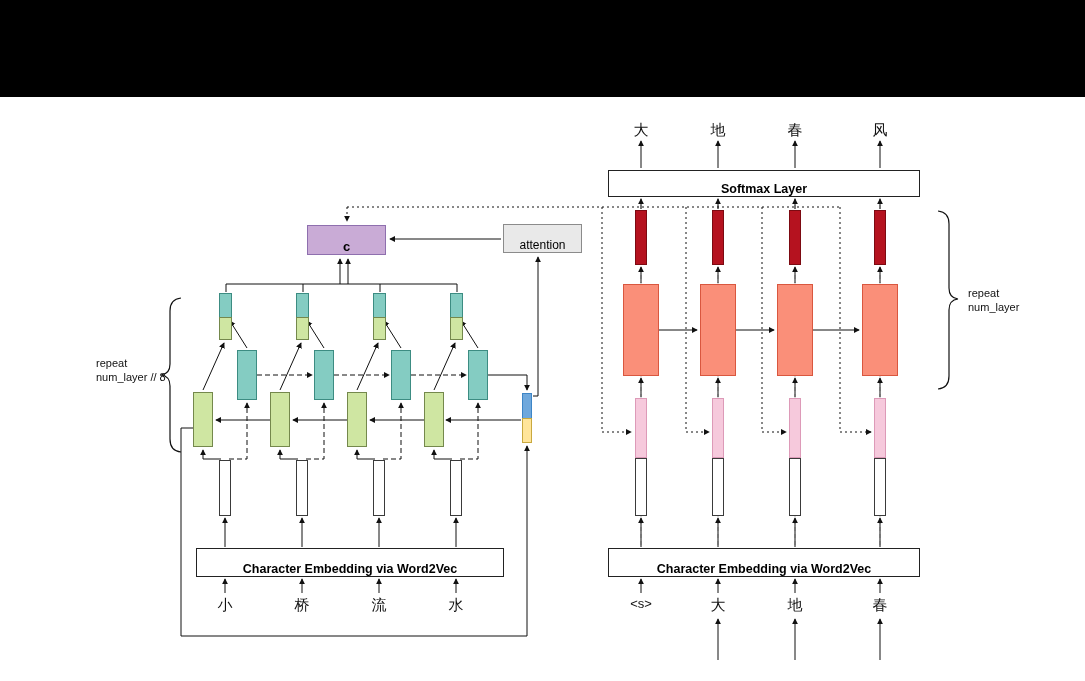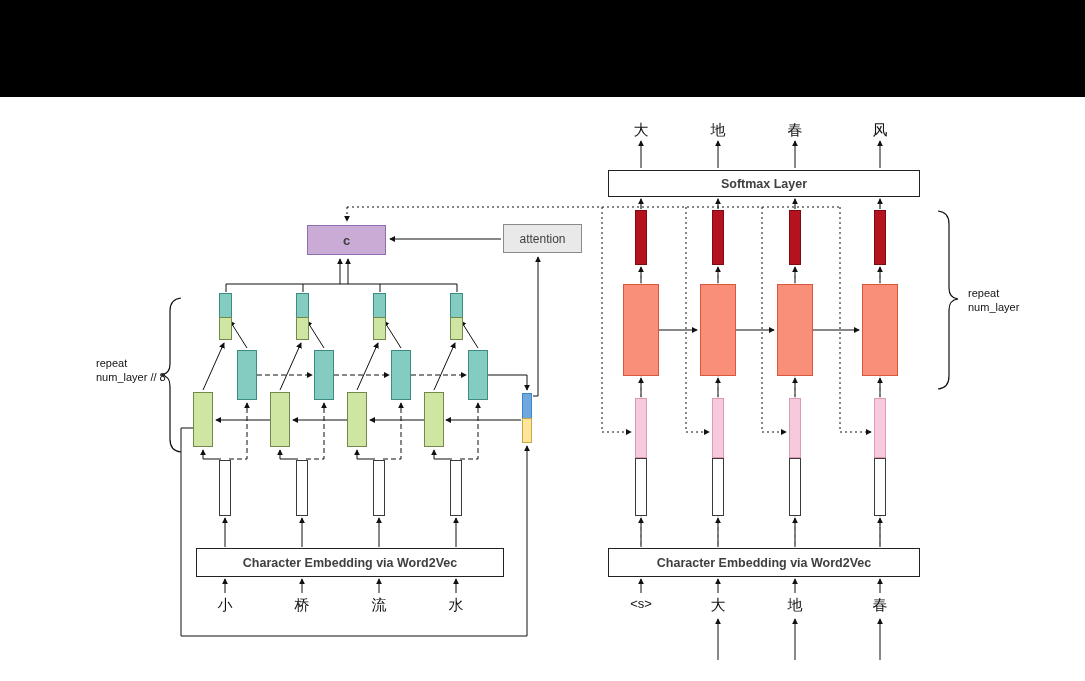--- a/index.html
+++ b/index.html
@@ -10,22 +10,22 @@
   .node{position:absolute;z-index:2;box-sizing:border-box;}
   .bar{border:1px solid #3a3a3a;background:#fff;}
   .red{background:var(--decoder-output,#b5121f);border:1px solid #7c0a12;}
   .salmon{background:var(--decoder-block,#fa8f79);border:1px solid #d9573f;}
   .pinkbar{background:var(--decoder-input-pink,#f6c9dc);border:1px solid #dd9ab8;}
   .green{background:var(--cell-green,#cfe6a2);border:1px solid #74884c;}
   .teal{background:var(--cell-teal,#84ccc2);border:1px solid #3c8c82;}
   .blue{background:var(--state-blue,#6fa8dc);border:1px solid #3d85c6;}
   .yellow{background:var(--state-yellow,#ffe59a);border:1px solid #c9a93f;}
   .labelbox{position:absolute;z-index:2;background:#fff;border:1.6px solid #222;
-            display:flex;align-items:center;justify-content:center;
-            font-weight:bold;font-size:12.5px;color:#404040;box-sizing:border-box;}
+            display:flex;align-items:flex-end;justify-content:center;
+            font-weight:bold;font-size:12.5px;color:#000000;box-sizing:border-box;}
   .cbox{background:var(--context-purple,#c9abd6);border:1.2px solid #8e6fae;font-size:13px;}
   .attn{background:var(--attention-gray,#e9e9e9);border:1px solid #8b8b8b;font-weight:normal;font-size:12px;}
   .cjk{position:absolute;z-index:2;width:40px;text-align:center;font-size:15px;color:#111;}
   .note{position:absolute;z-index:2;font-size:11px;color:#111;line-height:14px;}
 </style>
 </head>
 <body>
 
 <div class="stage">
 

